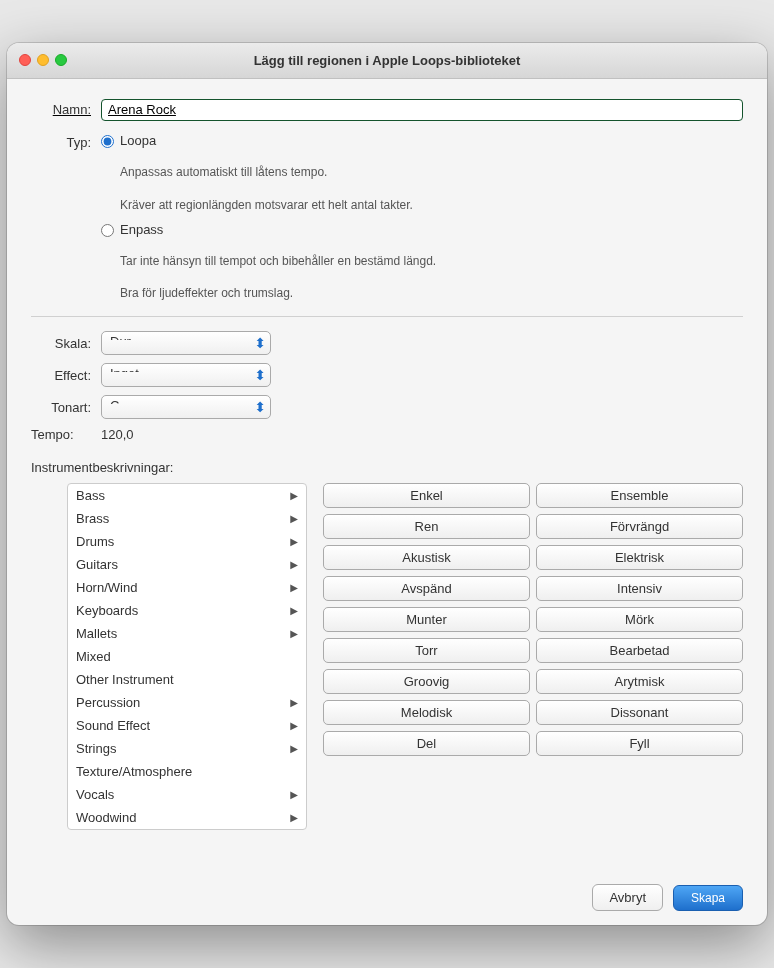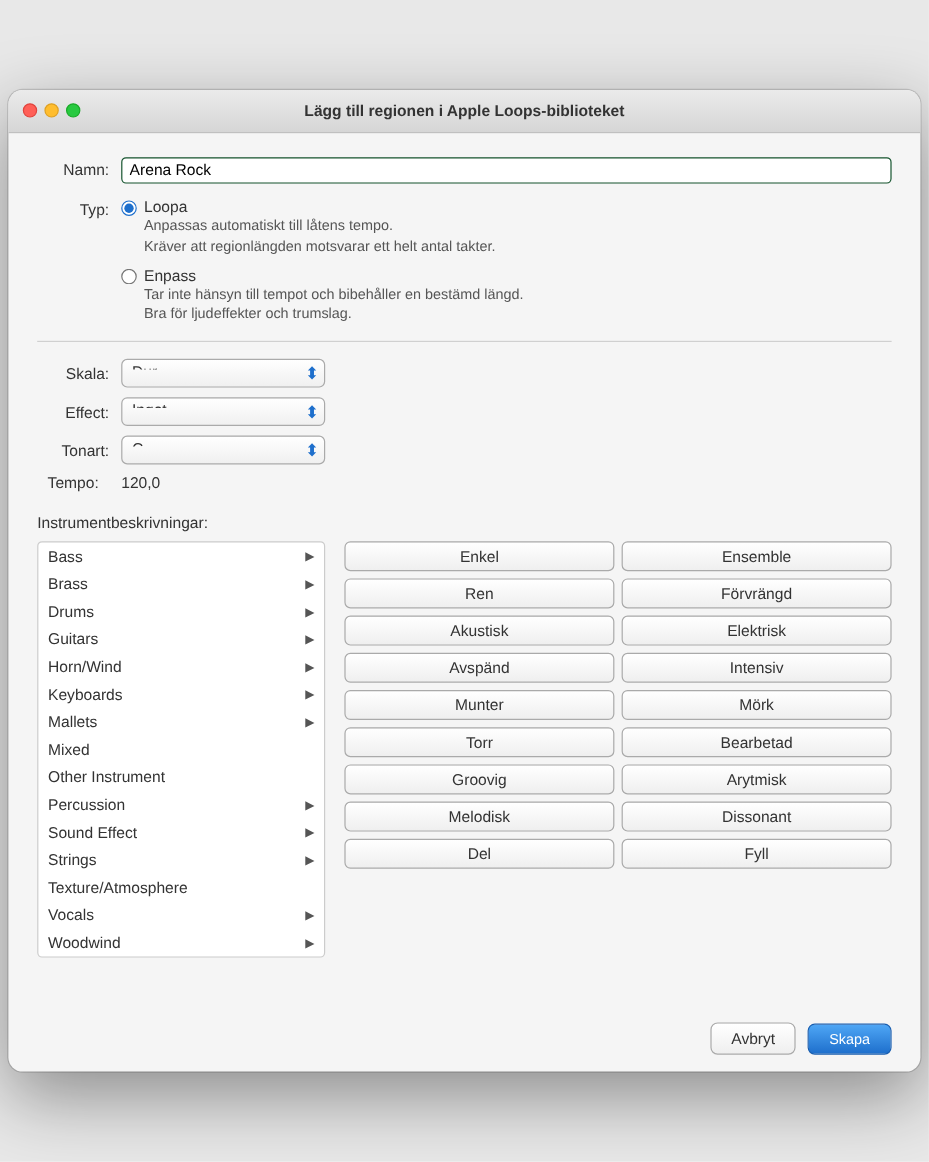--- a/index.html
+++ b/index.html
@@ -51,20 +51,21 @@
     .tl-maximize { background: #28c940; border: 1px solid #1aab29; }
 
     .content {
       padding: 20px 24px 20px 24px;
     }
 
     .form-row {
       display: flex;
       align-items: flex-start;
       margin-bottom: 12px;
+      text-decoration: underline;
     }
     .form-label {
       min-width: 70px;
       text-align: right;
       padding-right: 10px;
       padding-top: 3px;
       color: #333;
       font-size: 13px;
     }
     .name-input {
@@ -103,20 +104,21 @@
       gap: 6px;
     }
     .radio-input {
       margin-top: 2px;
       cursor: pointer;
       accent-color: #1e6fcc;
     }
     .radio-text-block {
       display: flex;
       flex-direction: column;
+      gap: 16px;
     }
     .radio-main-label {
       font-size: 13px;
       font-weight: 500;
       color: #333;
     }
     .radio-desc {
       font-size: 12px;
       color: #555;
       line-height: 1.4;
@@ -171,21 +173,21 @@
       line-height: 1;
     }
 
     .tempo-row {
       display: flex;
       align-items: center;
       margin-bottom: 18px;
     }
     .tempo-label {
       min-width: 70px;
-      text-align: center;
+      text-align: left;
       padding-right: 10px;
       font-size: 13px;
       color: #333;
     }
     .tempo-value {
       font-size: 13px;
       color: #333;
     }
 
     .instrument-section-label {
@@ -201,20 +203,21 @@
       margin-bottom: 20px;
     }
 
     .instrument-list {
       width: 240px;
       border: 1px solid #ccc;
       background: white;
       border-radius: 4px;
       overflow-y: auto;
       flex-shrink: 0;
+      margin-left: 36px;
     }
     .instrument-item {
       display: flex;
       align-items: center;
       justify-content: space-between;
       padding: 4px 8px;
       font-size: 13px;
       color: #333;
       cursor: default;
       user-select: none;

